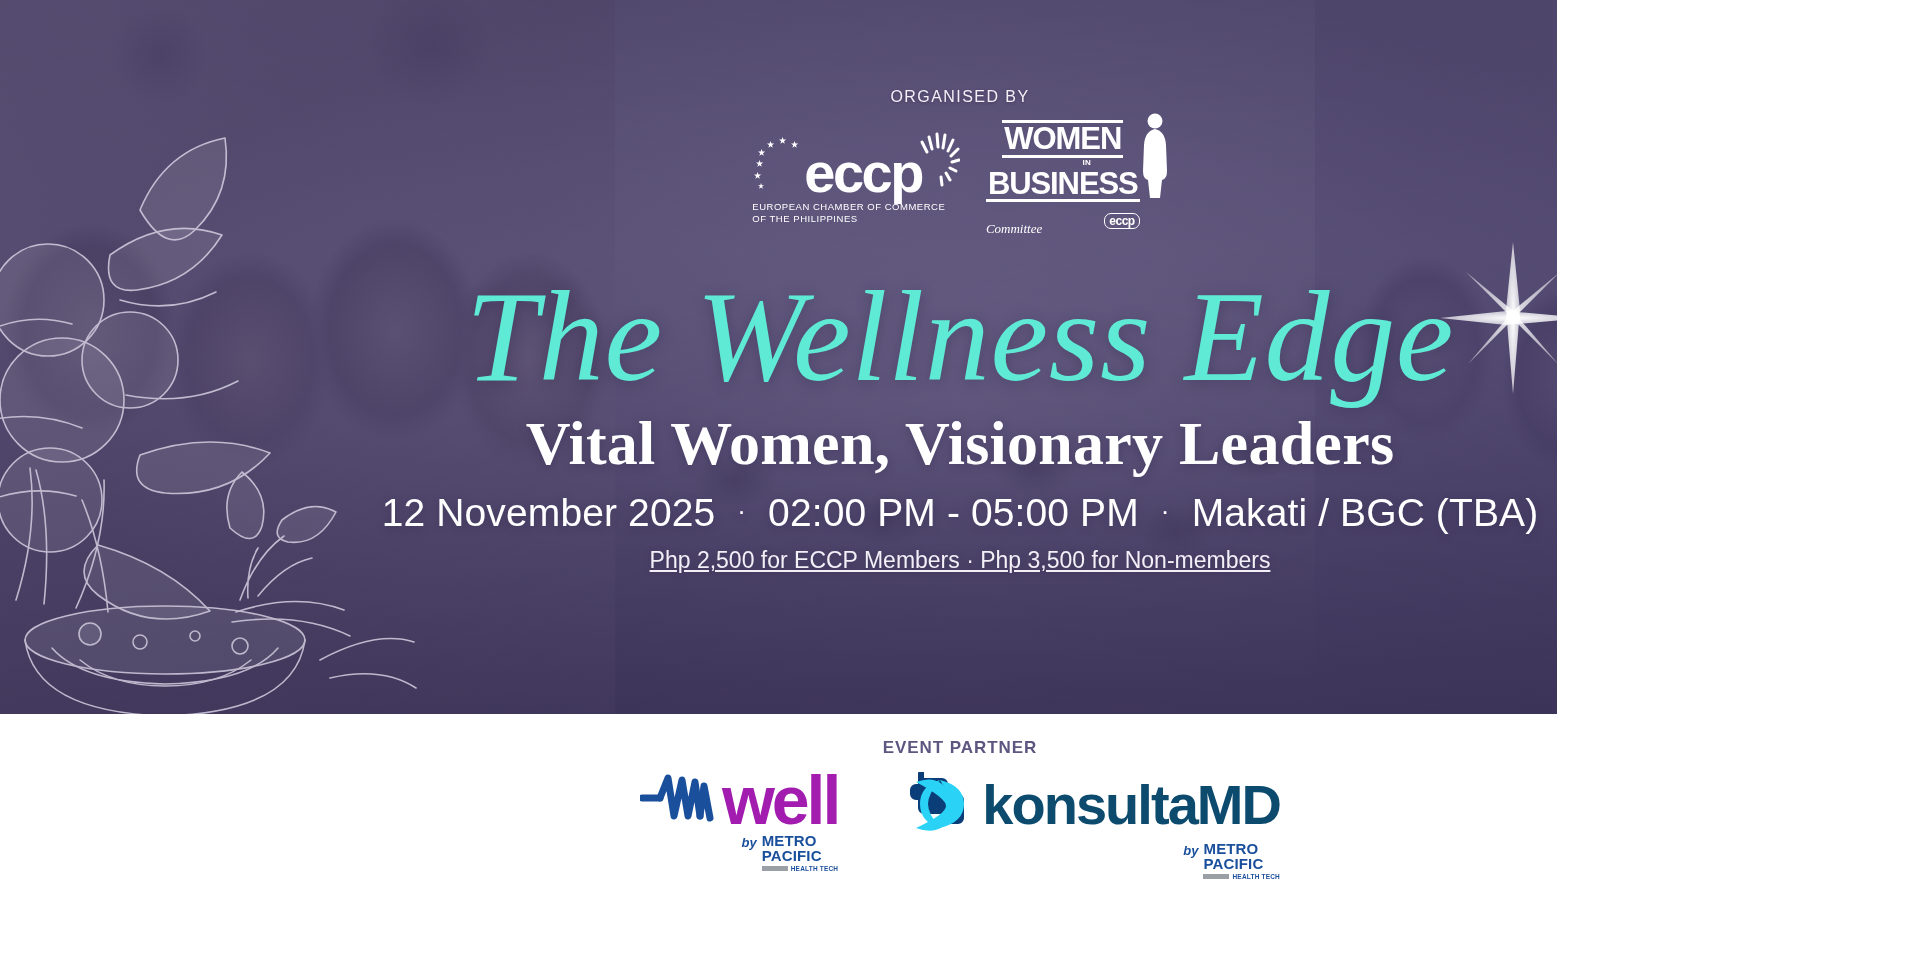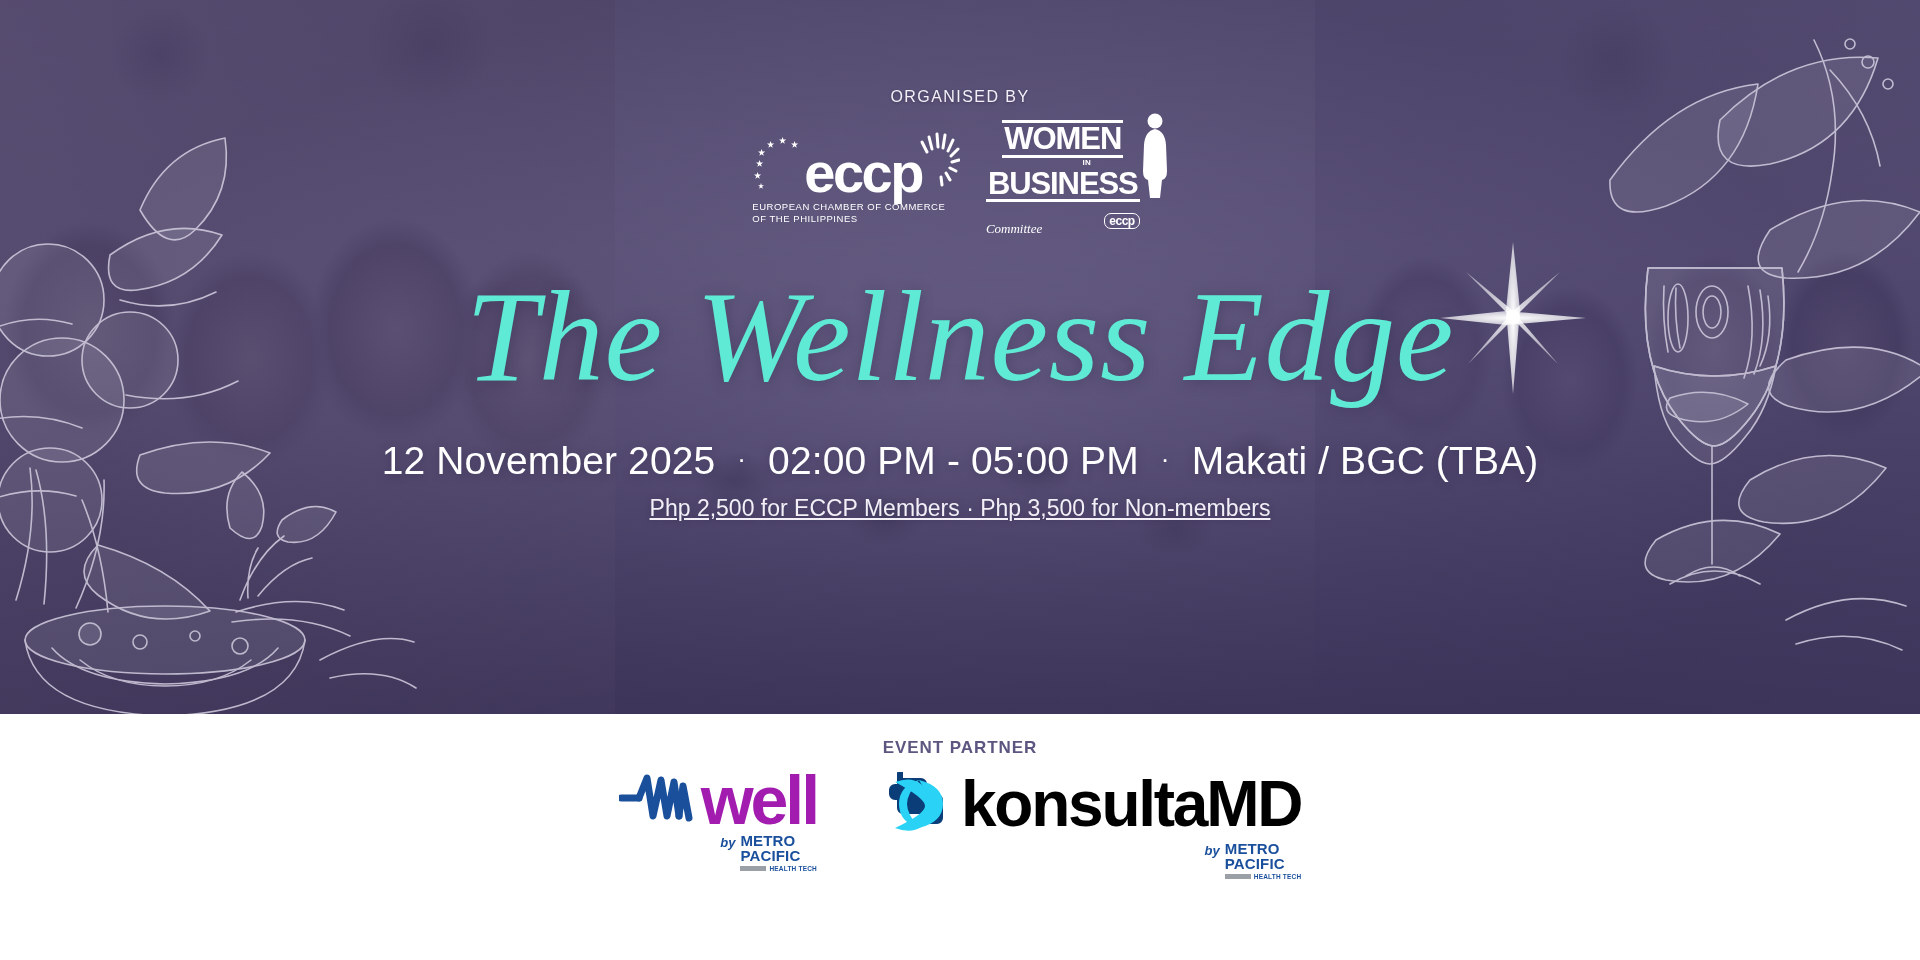--- a/index.html
+++ b/index.html
@@ -1,19 +1,19 @@
 <!DOCTYPE html>
 <html><head>
 <meta charset="utf-8">
 <style>
   * { margin:0; padding:0; box-sizing:border-box; }
   html,body { width:1920px; height:960px; overflow:hidden; background:#fff; }
   body { font-family:"Liberation Sans", sans-serif; }
 
-  .banner { position:relative; width:1920px; height:960px; overflow:hidden; background:#fff; }
+  .banner { position:relative; width:1557px; height:960px; overflow:hidden; background:#fff; }
 
   
   .hero {
     position:absolute; left:0; top:0; width:1920px; height:733px;
     overflow:hidden; background:#5d5878;
   }
 
   
   .collage { position:absolute; inset:0; display:flex; }
   .panel { position:relative; height:100%; overflow:hidden; }
@@ -144,21 +144,21 @@
     letter-spacing:.005em;
     text-shadow:0 2px 14px rgba(48,38,74,.38);
   }
   .title-serif {
     margin-top:8px;
     font-family:"Liberation Serif", serif; font-weight:700; font-size:62px;
     line-height:1.1; color:#fff; letter-spacing:.004em;
     text-shadow:0 2px 10px rgba(48,38,74,.40);
   }
   .meta-line {
-    margin-top:38px; font-size:39px; font-weight:400; color:#fff;
+    margin-top:14px; font-size:39px; font-weight:400; color:#fff;
     letter-spacing:.003em; display:flex; align-items:center; gap:22px;
     text-shadow:0 2px 8px rgba(48,38,74,.40);
   }
   .meta-dot { font-size:26px; line-height:1; position:relative; top:-2px; }
   .price-line {
     margin-top:12px; font-size:23px; color:#f2eff7; font-weight:400;
     text-shadow:0 1px 6px rgba(48,38,74,.40);
     text-decoration:underline;
   }
 
@@ -187,21 +187,21 @@
     font-size:15px; font-weight:700; color:#1a4f9c; line-height:1.02; letter-spacing:.01em;
   }
   .bympc .mp .bar { display:flex; align-items:center; gap:3px; margin-top:1px; }
   .bympc .mp .bar i { display:block; width:26px; height:5px; background:#9aa0a6; }
   .bympc .mp .bar span { font-size:6.5px; font-weight:700; color:#1a4f9c; letter-spacing:.03em; }
 
   
   .kmd { display:flex; flex-direction:column; align-items:flex-end; }
   .kmd-mark { display:flex; align-items:center; gap:10px; }
   .kmd-word {
-    font-weight:700; font-size:64px; line-height:.9; color:#000000;
+    font-weight:700; font-size:56px; line-height:.9; color:#0c4a6e;
     letter-spacing:-.035em;
   }
 
   .nobr { white-space:nowrap; }
 </style>
 </head>
 <body>
 
 <div class="banner">
 
@@ -376,20 +376,21 @@
                 <circle cx="13" cy="9" r="7.5"></circle>
                 <path d="M13 17 q10 2 11 16 l1 26 q0 8 -5 9 l-2 18 h-10 l-2 -18 q-5 -1 -5 -9 l1 -26 q1 -14 11 -16z"></path>
               </g>
             </svg>
           </span>
         </div>
       </div>
 
       <div class="title-script">The Wellness Edge</div>
 
+      <div class="title-serif">Vital Women, Visionary Leaders</div>
 
       <div class="meta-line">
         <span class="nobr">12 November 2025</span>
         <span class="meta-dot">·</span>
         <span class="nobr">02:00 PM - 05:00 PM</span>
         <span class="meta-dot">·</span>
         <span class="nobr">Makati / BGC (TBA)</span>
       </div>
 
       <div class="price-line">Php 2,500 for ECCP Members · Php 3,500 for Non-members</div>

